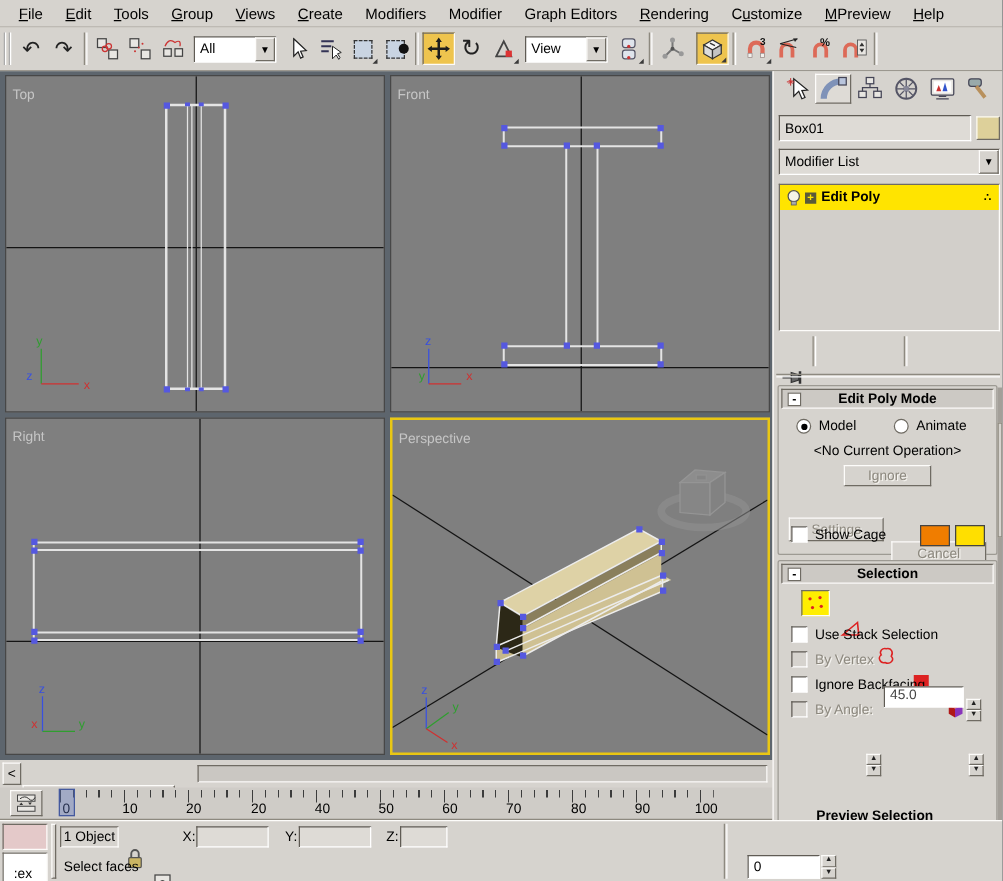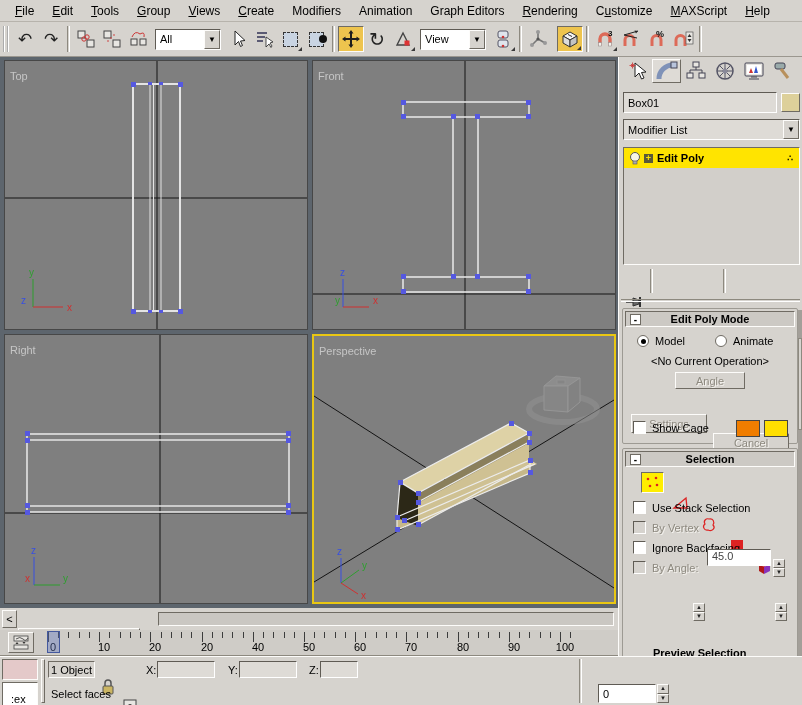--- a/index.html
+++ b/index.html
@@ -89,29 +89,29 @@
       <div class="menu-item"><span></span><span class="accel">T</span><span>ools</span></div>
 
       <div class="menu-item"><span></span><span class="accel">G</span><span>roup</span></div>
 
       <div class="menu-item"><span></span><span class="accel">V</span><span>iews</span></div>
 
       <div class="menu-item"><span></span><span class="accel">C</span><span>reate</span></div>
 
       <div class="menu-item"><span>Modifiers</span><span class="accel"></span><span></span></div>
 
-      <div class="menu-item"><span>Animation</span><span class="accel"></span><span></span></div>
+      <div class="menu-item"><span>Modifier</span><span class="accel"></span><span></span></div>
 
       <div class="menu-item"><span>Graph Editors</span><span class="accel"></span><span></span></div>
 
       <div class="menu-item"><span></span><span class="accel">R</span><span>endering</span></div>
 
       <div class="menu-item"><span>C</span><span class="accel">u</span><span>stomize</span></div>
 
-      <div class="menu-item"><span></span><span class="accel">M</span><span>AXScript</span></div>
+      <div class="menu-item"><span></span><span class="accel">M</span><span>Preview</span></div>
 
       <div class="menu-item"><span></span><span class="accel">H</span><span>elp</span></div>
     </div>
 
   <div id="toolbar">
     <div class="grip"></div>
     <div class="tbtn">↶</div>
     <div class="tbtn">↷</div>
     <div class="sep-v"></div>
     <div class="tbtn">
@@ -593,21 +593,21 @@
       <div class="srow" style="left:14px;top:26px">
         <div class="radio sel"></div>
         <span>Model</span>
       </div>
       <div class="srow" style="left:92px;top:26px">
         <div class="radio"></div>
         <span>Animate</span>
       </div>
       <div class="abs" style="left:0;top:46px;width:100%;text-align:center">&lt;No Current Operation&gt;</div>
       <div class="abs raised btn dis" style="left:52px;top:63px;width:70px;height:17px">
-          <span>Angle</span>
+          <span>Ignore</span>
         </div>
       <div class="abs raised btn dis" style="left:8px;top:88px;width:76px;height:19px">
           <span>Settings</span>
         </div>
       <div class="abs raised btn dis" style="left:90px;top:88px;width:76px;height:19px">
           <span>Cancel</span>
         </div>
       <div class="srow" style="left:10px;top:112px">
         <div class="cb"></div>
         <span>Show Cage</span>

